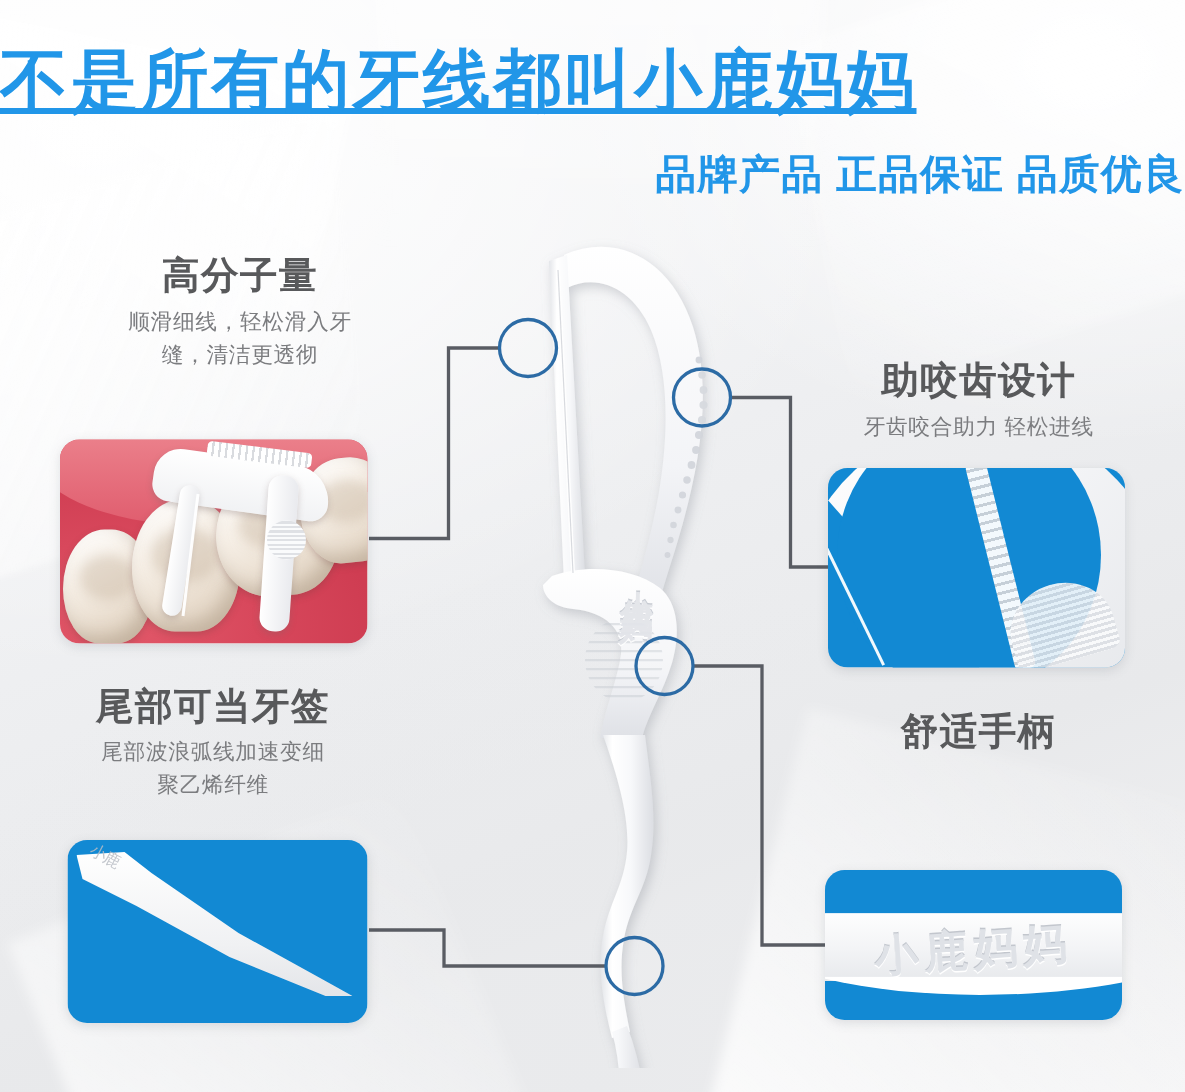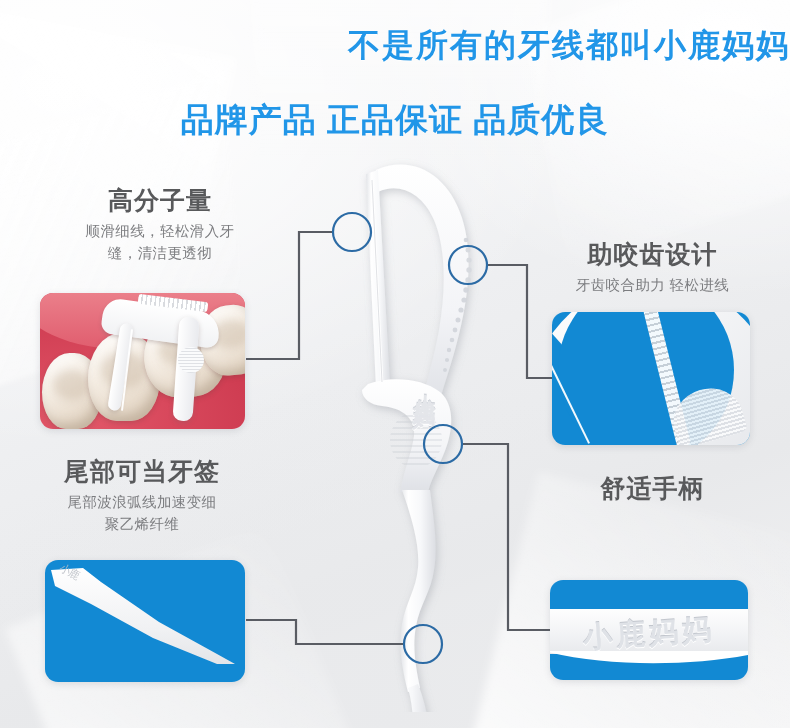--- a/index.html
+++ b/index.html
@@ -33,42 +33,43 @@
       transform:rotate(14deg);filter:blur(4px);}
   .f5{left:40px;bottom:-80px;width:280px;height:240px;
       background:linear-gradient(60deg,rgba(255,255,255,.75),rgba(255,255,255,0));
       transform:rotate(-22deg);filter:blur(4px);}
   .f6{left:250px;top:-40px;width:300px;height:200px;
       background:linear-gradient(180deg,rgba(255,255,255,.6),rgba(255,255,255,0));
       filter:blur(6px);}
 
   
   .headline{
-    position:absolute;left:0;right:0;top:24px;text-align:right;
-    font-size:32px;font-weight:bold;letter-spacing:2px;
+    position:absolute;left:0;right:0;top:24px;text-align:left;
+    font-size:45px;font-weight:bold;letter-spacing:2px;
     color:#2196e8;white-space:nowrap;
     text-shadow:0 1px 0 rgba(255,255,255,.8);
+    text-decoration:underline;
   }
   .subhead{
-    position:absolute;left:0;right:0;top:98px;text-align:center;
-    font-size:33px;font-weight:bold;letter-spacing:1px;color:#2196e8;
+    position:absolute;left:0;right:0;top:98px;text-align:right;
+    font-size:27px;font-weight:bold;letter-spacing:1px;color:#2196e8;
     white-space:nowrap;
   }
 
   
   .feat{position:absolute;text-align:center;}
   .feat .title{
     font-size:25px;font-weight:bold;color:#58595b;line-height:1.28;
     letter-spacing:1px;white-space:nowrap;
   }
   .feat .desc{
     font-size:14.5px;color:#7b7c7f;line-height:1.5;margin-top:5px;
     letter-spacing:.4px;
   }
-  #feat-tl{left:25px;top:184px;width:270px;text-align:center;}
+  #feat-tl{left:25px;top:168px;width:270px;text-align:center;}
   #feat-tr{left:520px;top:238px;width:265px;}
   #feat-bl{left:7px;top:455px;width:270px;}
   #feat-br{left:520px;top:472px;width:265px;}
 
   
   .card{
     position:absolute;border-radius:13px;overflow:hidden;
     box-shadow:0 2px 7px rgba(90,95,105,.17);
   }
   

